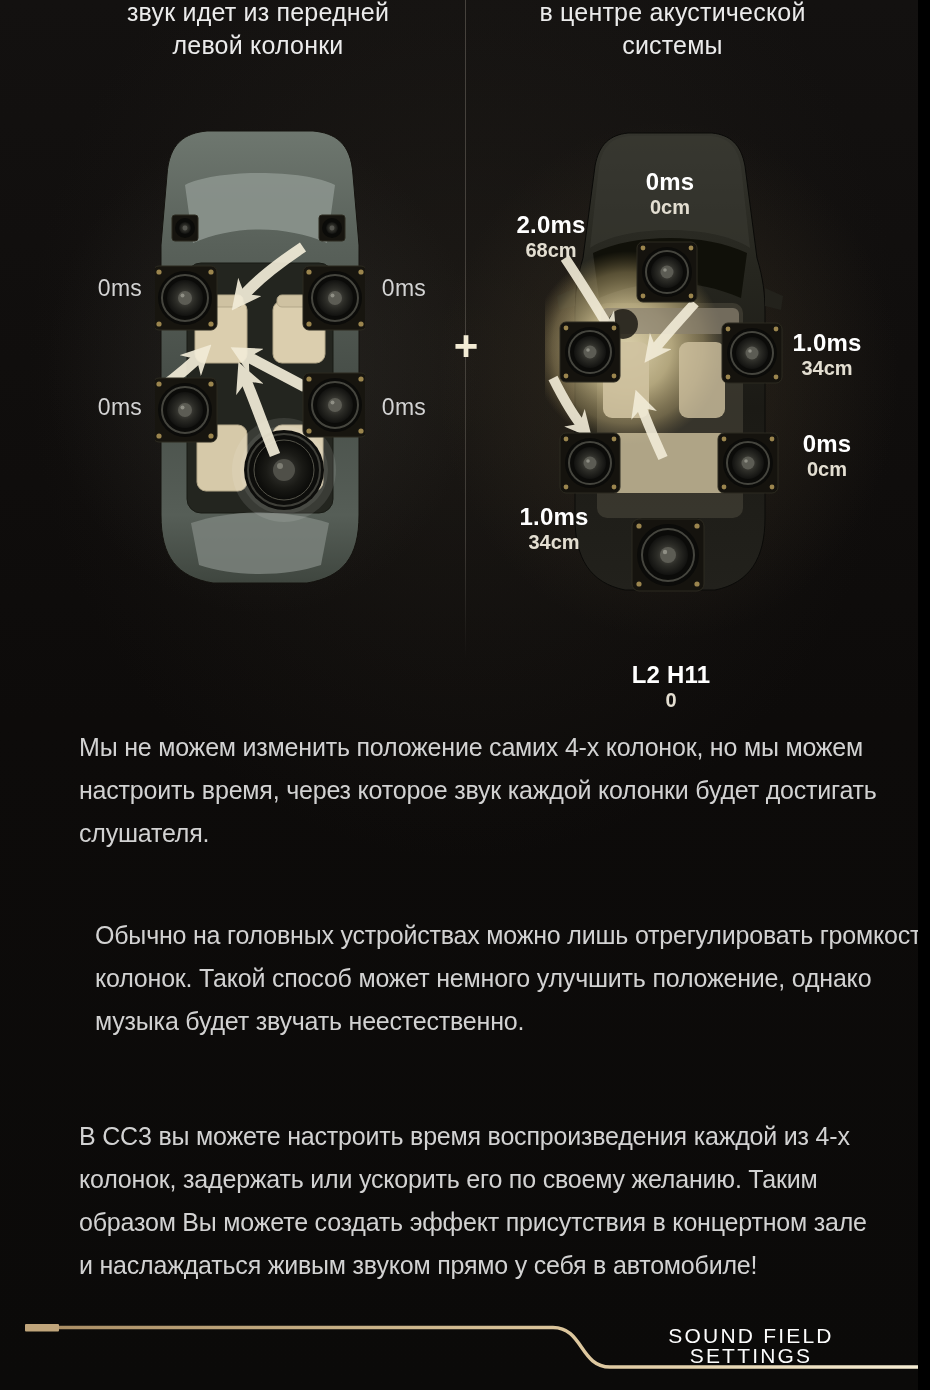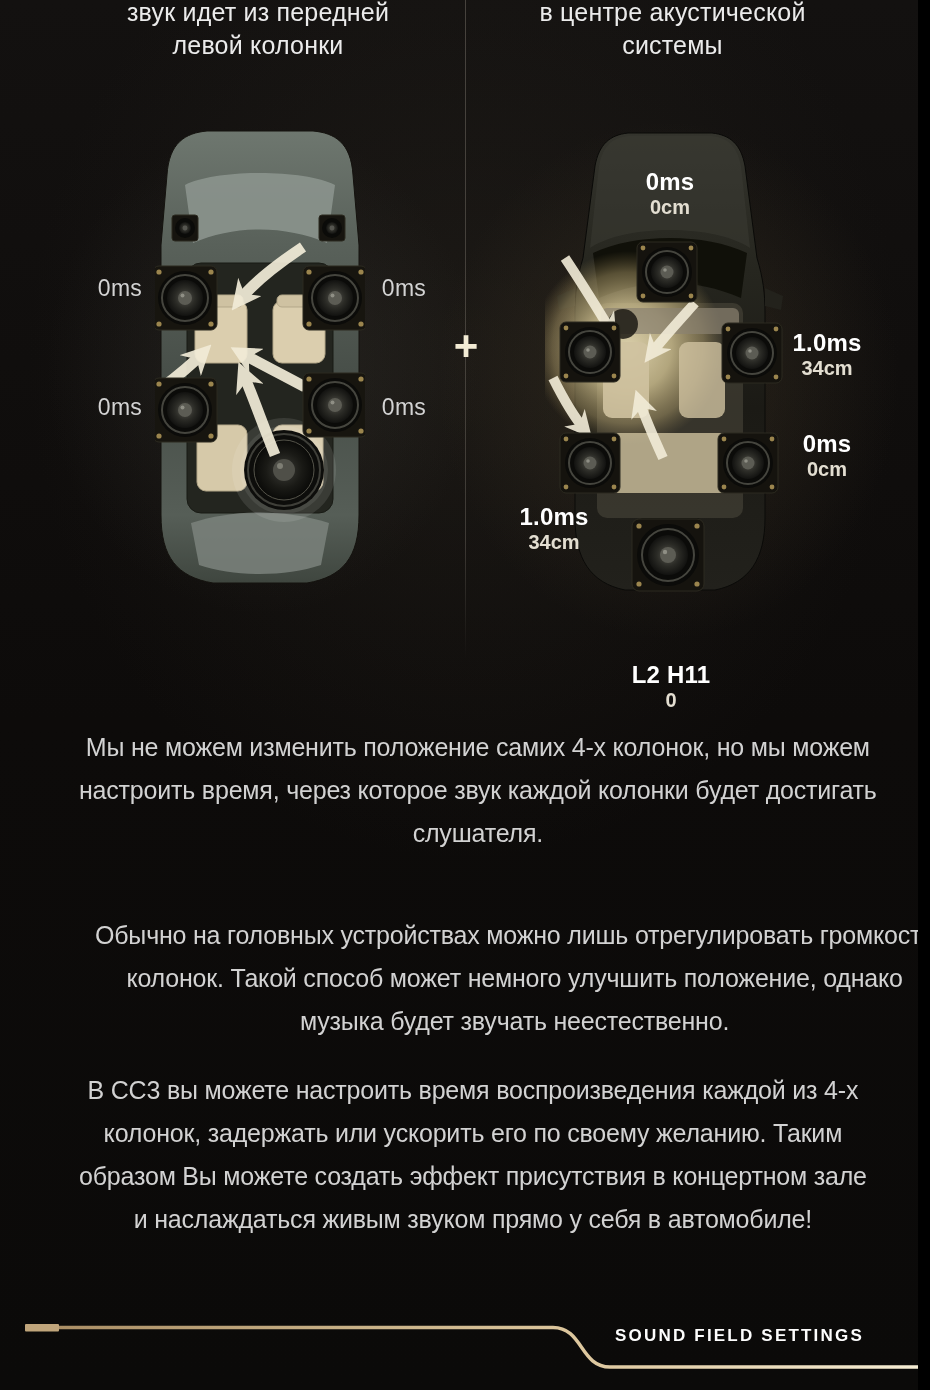--- a/index.html
+++ b/index.html
@@ -26,25 +26,25 @@
     color:#f2ebd4;font-size:42px;font-weight:700;line-height:44px;
   }
   .ms-label-left{
     width:70px;text-align:center;color:#d3d3d3;font-size:23px;font-weight:500;letter-spacing:.3px;
   }
   .rlabel{width:110px;text-align:center;}
   .rlabel .ms{color:#ffffff;font-size:24px;font-weight:700;line-height:26px;letter-spacing:.2px;}
   .rlabel .cm{color:#e3ded1;font-size:20px;font-weight:700;line-height:24px;}
   .copy-par{
     left:79px;color:#d2d2d2;font-size:25px;line-height:43px;
-    white-space:pre;letter-spacing:-.2px;font-weight:400;text-align:center;
+    white-space:pre;letter-spacing:-.2px;font-weight:400;
   }
   .footer-label{
-    left:615px;top:1326px;width:272px;text-align:left;
-    color:#fdfdfd;font-size:17px;font-weight:700;letter-spacing:2.2px;line-height:20px;
+    left:615px;top:1326px;width:272px;text-align:center;
+    color:#fdfdfd;font-size:21px;font-weight:400;letter-spacing:2.2px;line-height:20px;
   }
 </style>
 </head>
 <body>
 
 <div class="canvas">
 
   <div class="abs vdivider"></div>
 
   <h2 class="abs diagram-title" style="left:40px;top:-4px;width:436px;margin:0;">звук идет из передней
@@ -219,20 +219,24 @@
 
   <div class="abs ms-label-left" style="left:85px;top:275px;">0ms</div>
   <div class="abs ms-label-left" style="left:369px;top:275px;">0ms</div>
   <div class="abs ms-label-left" style="left:85px;top:394px;">0ms</div>
   <div class="abs ms-label-left" style="left:369px;top:394px;">0ms</div>
 
   <div class="abs rlabel" style="left:615px;top:169px;">
     <div class="ms">0ms</div>
     <div class="cm">0cm</div>
   </div>
+  <div class="abs rlabel" style="left:496px;top:212px;">
+    <div class="ms">2.0ms</div>
+    <div class="cm">68cm</div>
+  </div>
   <div class="abs rlabel" style="left:772px;top:330px;">
     <div class="ms">1.0ms</div>
     <div class="cm">34cm</div>
   </div>
   <div class="abs rlabel" style="left:772px;top:431px;">
     <div class="ms">0ms</div>
     <div class="cm">0cm</div>
   </div>
   <div class="abs rlabel" style="left:499px;top:504px;">
     <div class="ms">1.0ms</div>
@@ -242,21 +246,21 @@
     <div class="ms">L2 H11</div>
     <div class="cm">0</div>
   </div>
 
   <p class="abs copy-par" style="top:726px;margin:0;">Мы не можем изменить положение самих 4-х колонок, но мы можем
 настроить время, через которое звук каждой колонки будет достигать
 слушателя.</p>
   <p class="abs copy-par" style="top:898px;margin:16px;">Обычно на головных устройствах можно лишь отрегулировать громкость
 колонок. Такой способ может немного улучшить положение, однако
 музыка будет звучать неестественно.</p>
-  <p class="abs copy-par" style="top:1069px;margin:0;">В СС3 вы можете настроить время воспроизведения каждой из 4-х
+  <p class="abs copy-par" style="top:1115px;margin:0;">В СС3 вы можете настроить время воспроизведения каждой из 4-х
 колонок, задержать или ускорить его по своему желанию. Таким
 образом Вы можете создать эффект присутствия в концертном зале
 и наслаждаться живым звуком прямо у себя в автомобиле!</p>
 
   <svg class="abs" style="left:0;top:1300px;" width="930" height="90" viewBox="0 0 930 90">
     <defs>
       <linearGradient id="goldF" x1="0" y1="0" x2="1" y2="0">
         <stop offset="0" stop-color="#ab8f66"></stop>
           <stop offset=".35" stop-color="#c9b288"></stop>
         <stop offset=".6" stop-color="#ddc79e"></stop>

